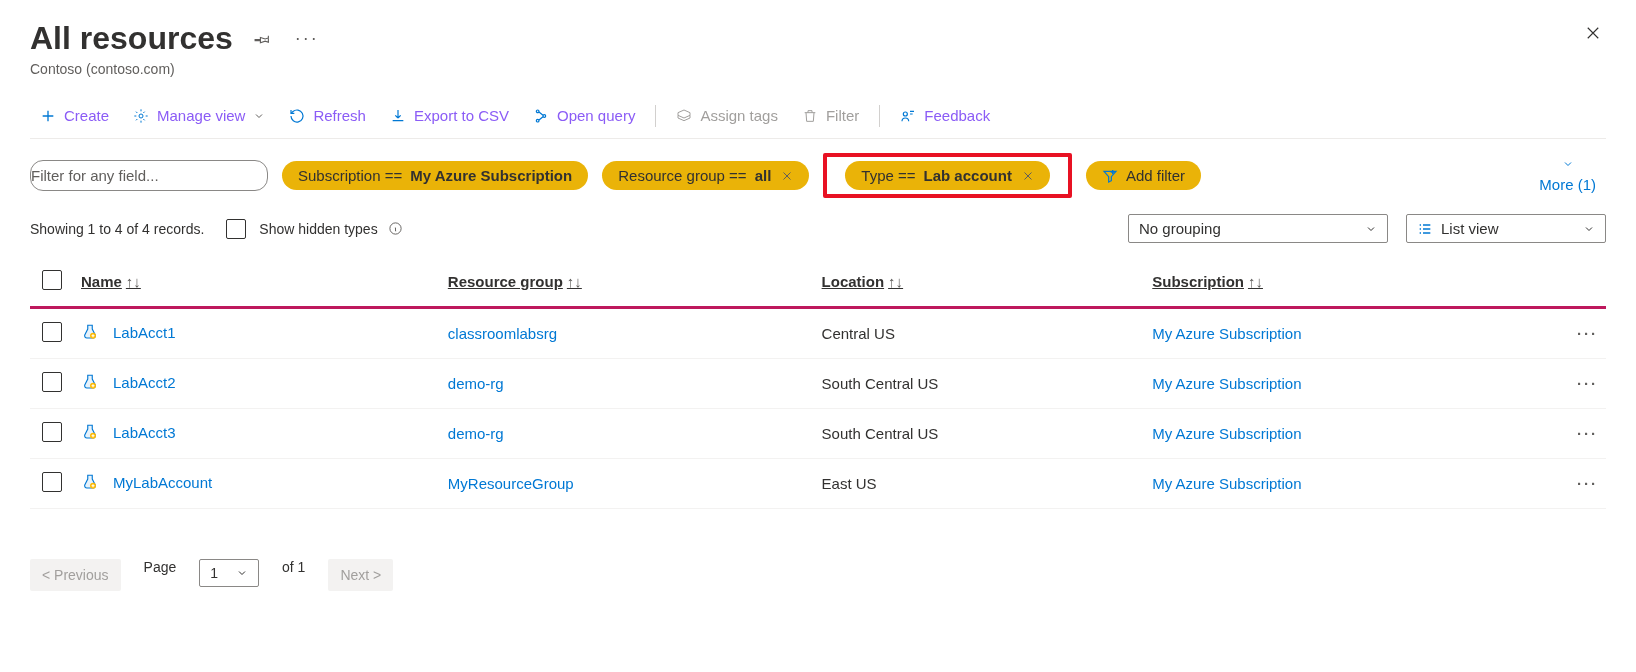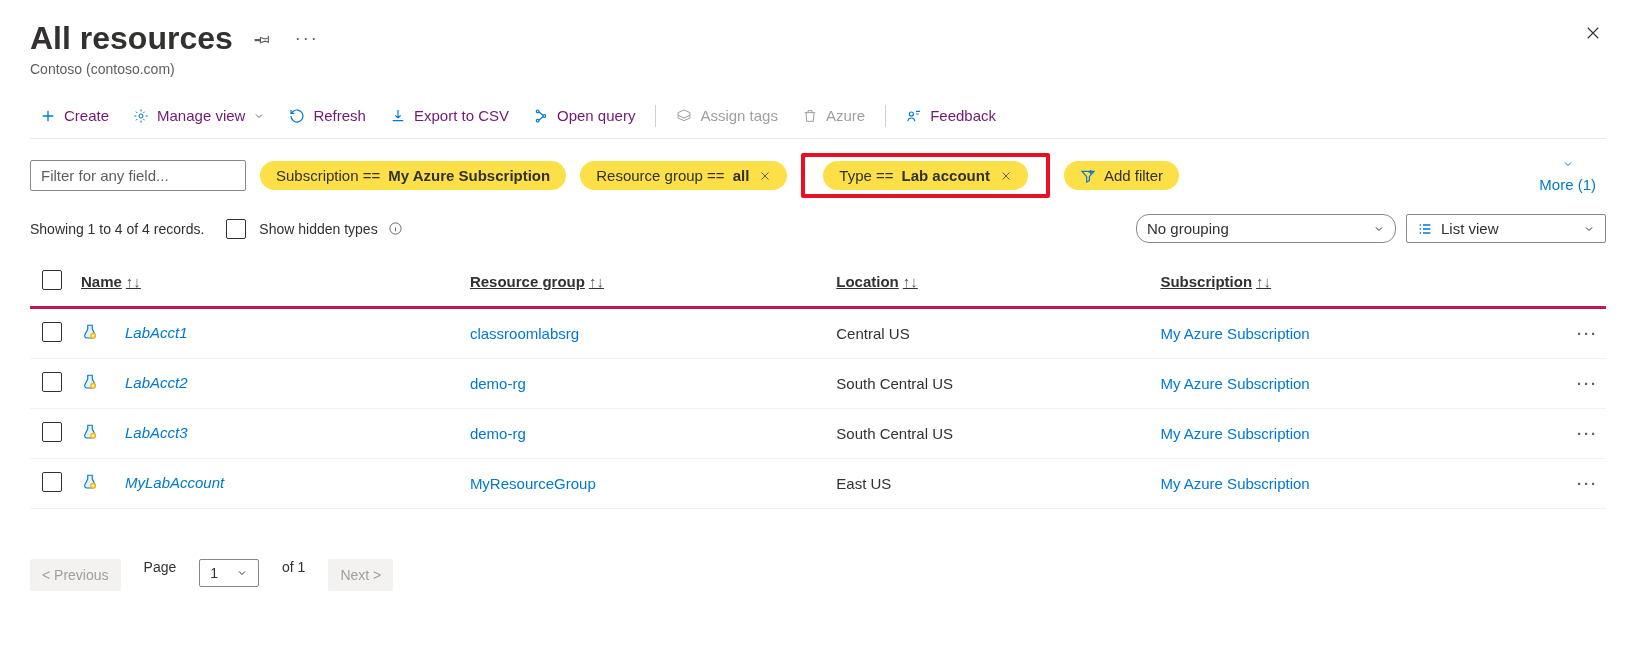--- a/index.html
+++ b/index.html
@@ -48,50 +48,50 @@
   }
   .tool-btn {
     background: none;
     border: none;
     padding: 6px 10px;
     cursor: pointer;
     display: inline-flex;
     align-items: center;
     gap: 8px;
     font-size: 15px;
-    color: #701a75;
+    color: #8b5cf6;
     border-radius: 2px;
   }
   .tool-btn .ic { color: #0078d4; }
   .tool-btn.disabled { color: #a19f9d; cursor: default; }
   .tool-btn.disabled .ic { color: #a19f9d; }
   .tool-sep {
     width: 1px;
     height: 22px;
     background: #d2d0ce;
     margin: 0 6px;
   }
   .filter-row {
     display: flex;
     align-items: center;
     gap: 14px;
     flex-wrap: wrap;
     margin-bottom: 16px;
   }
   .filter-input {
     border: 1px solid #8a8886;
-    padding: 6px 10px;
-    font-size: 15px;
-    width: 216px;
-    border-radius: 2px;
+    padding: 6px 0;
+    font-size: 15px;
+    width: 238px;
+    border-radius: 13px;
     color: #323130;
   }
   .filter-input::placeholder { color: #605e5c; }
   .pill {
-    background: #fde047;
+    background: #eab308;
     border-radius: 18px;
     padding: 6px 16px;
     font-size: 15px;
     color: #323130;
     display: inline-flex;
     align-items: center;
     gap: 8px;
     cursor: pointer;
   }
   .pill b { font-weight: 600; }
@@ -109,21 +109,21 @@
     align-items: center;
     gap: 6px;
     font-size: 15px;
     margin-left: auto;
     padding-right: 10px;
     flex-direction: column;
   }
   .status-row {
     display: flex;
     align-items: center;
-    gap: 10px;
+    gap: 18px;
     margin-bottom: 14px;
   }
   .status-row .left { display: flex; align-items: center; gap: 18px; flex:1;}
   .chk-sq {
     appearance: none;
     width: 20px; height: 20px;
     border: 1px solid #323130;
     border-radius: 2px;
     cursor: pointer;
     background:#fff;
@@ -155,21 +155,21 @@
     text-decoration: underline;
   }
   table.grid th .sort { font-weight: 400; color: #605e5c; padding-left:4px;}
   table.grid td {
     padding: 10px 8px;
     border-bottom: 1px solid #f3f2f1;
     font-size: 15px;
     vertical-align: middle;
   }
   .link { color: #0078d4; cursor: pointer; }
-  .res-name { display: inline-flex; align-items: center; gap: 26px; font-style: italic; }
+  .res-name { display: inline-flex; align-items: center; gap: 14px; }
   .lab-icon {
     width: 18px; height: 18px;
     display: inline-block;
   }
   .row-action { text-align: right; color: #605e5c; cursor:pointer; font-size:18px; letter-spacing:2px; font-weight:700;}
   .pager {
     display: flex;
     align-items: flex-start;
     gap: 23px;
     margin-top: 50px;
@@ -276,21 +276,21 @@
         </svg>
       </span>
     <span>Assign tags</span>
   </button>
   <button class="tool-btn disabled">
     <span class="ic">
         <svg width="16" height="16" viewBox="0 0 24 24" fill="none" stroke="#a19f9d" stroke-width="1.5">
           <path d="M4 7h16M9 7V4h6v3M6 7l1 13h10l1-13"></path>
         </svg>
       </span>
-    <span>Azure</span>
+    <span>Filter</span>
   </button>
   <div class="tool-sep"></div>
   <button class="tool-btn">
     <span class="ic">
         <svg width="16" height="16" viewBox="0 0 24 24" fill="none" stroke="#0078d4" stroke-width="1.8">
           <circle cx="8" cy="9" r="3"></circle>
           <path d="M3 20c0-3 2-5 5-5s5 2 5 5"></path>
           <path d="M15 5h6M15 9h4"></path>
         </svg>
       </span>
@@ -348,21 +348,21 @@
       <input type="checkbox" class="chk-sq" style="">
       <span>Show hidden types</span>
       <span class="info-ic">
           <svg width="15" height="15" viewBox="0 0 24 24" fill="none" stroke="#605e5c" stroke-width="1.5">
             <circle cx="12" cy="12" r="9"></circle>
             <path d="M12 8h.01M11 11h1v5h1"></path>
           </svg>
         </span>
     </label>
   </div>
-  <div class="select-box" style="min-width:260px;border-radius:13px;">
+  <div class="select-box" style="min-width:260px;">
     <span>No grouping</span>
     <svg class="chev-down" viewBox="0 0 24 24" stroke="#323130" stroke-width="2" fill="none">
         <path d="M6 9l6 6 6-6"></path>
       </svg>
   </div>
   <div class="select-box" style="min-width:200px;">
     <span style="display:inline-flex;align-items:center;gap:8px;">
       <span style="color:#0078d4;">
           <svg width="16" height="16" viewBox="0 0 24 24" stroke="#0078d4" stroke-width="2">
             <path d="M4 6h2M4 12h2M4 18h2M9 6h11M9 12h11M9 18h11"></path>

